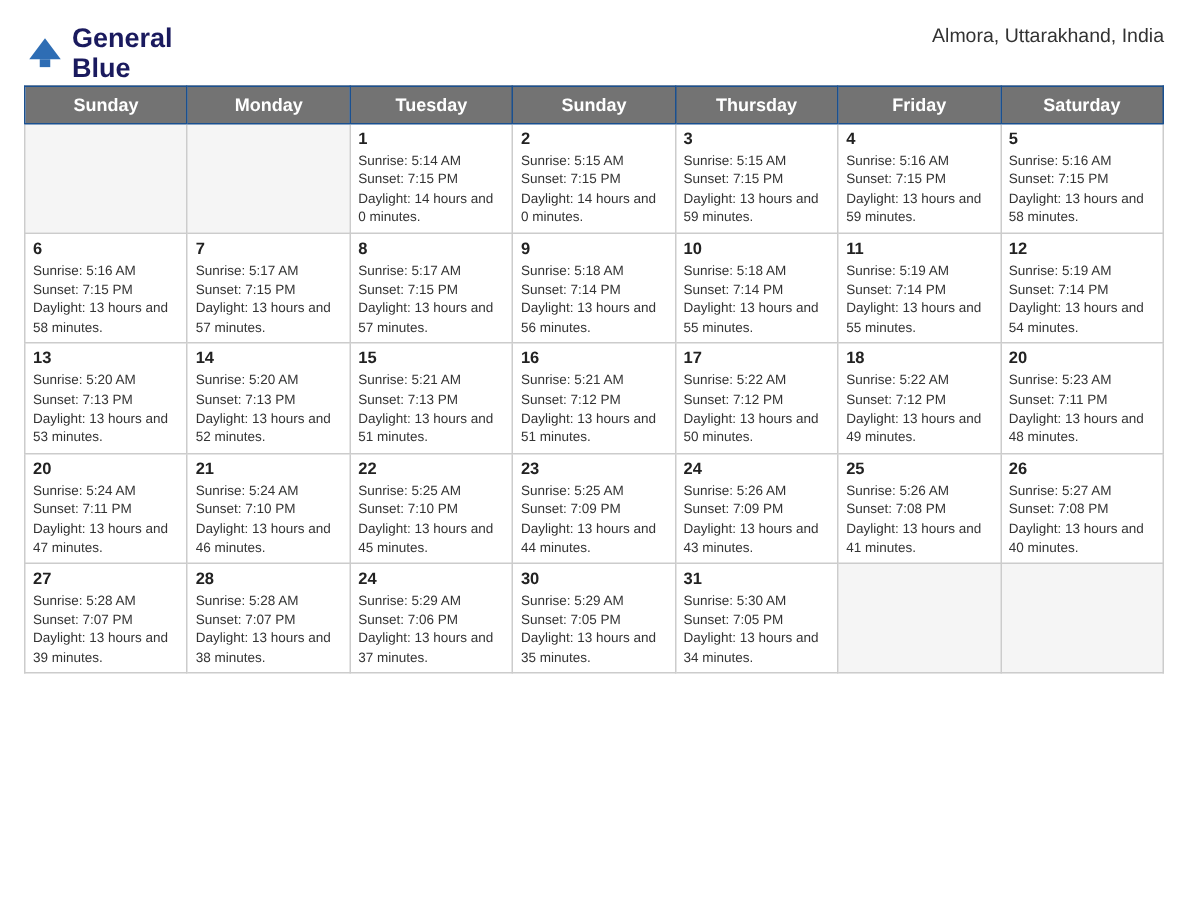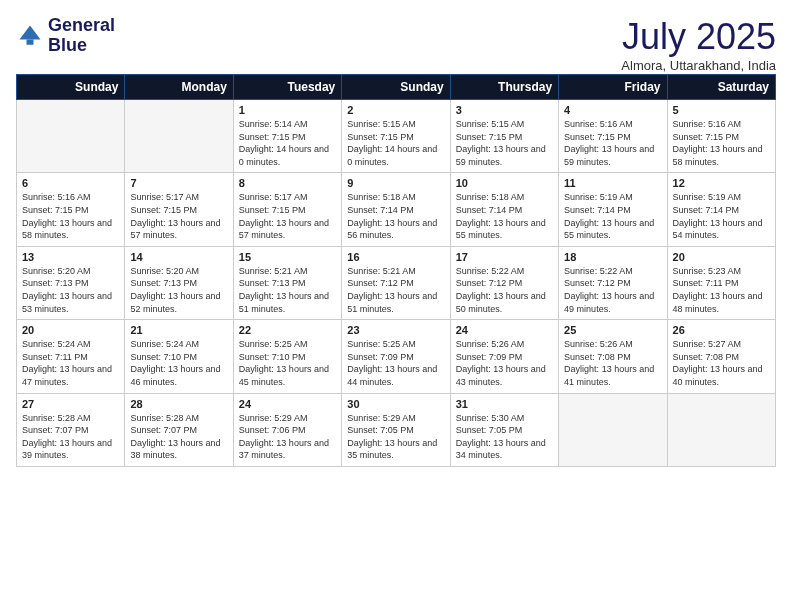--- a/index.html
+++ b/index.html
@@ -45,26 +45,26 @@
     .subtitle {
       font-size: 13px;
       color: #333;
     }
     .calendar {
       width: 100%;
       border-collapse: collapse;
       border: 1px solid #ccc;
     }
     .calendar th {
-      background: #0f172a;
+      background: #737373;
       color: #fff;
       font-size: 12px;
       font-weight: bold;
       padding: 5px 6px;
-      text-align: right;
+      text-align: center;
       border: 1px solid #1a5090;
     }
     .calendar td {
       vertical-align: top;
       border: 1px solid #ccc;
       padding: 4px 5px;
       width: calc(100% / 7);
       min-height: 80px;
       font-size: 9.5px;
       color: #333;
@@ -94,21 +94,20 @@
     <svg class="logo-icon" viewBox="0 0 32 32" width="32" height="32">
       <polygon points="16,4 28,20 4,20" fill="#2e6db4"></polygon>
       <rect x="12" y="20" width="8" height="6" fill="#2e6db4"></rect>
     </svg>
     <div class="logo-text">
       <span>General</span>
       <span>Blue</span>
     </div>
   </div>
   <div class="title-block">
-    <div class="month-title">July 2025</div>
     <div class="subtitle">Almora, Uttarakhand, India</div>
   </div>
 </div>
 
 <table class="calendar">
   <thead>
     <tr>
     <th>Sunday</th>
         <th>Monday</th>
         <th>Tuesday</th>

